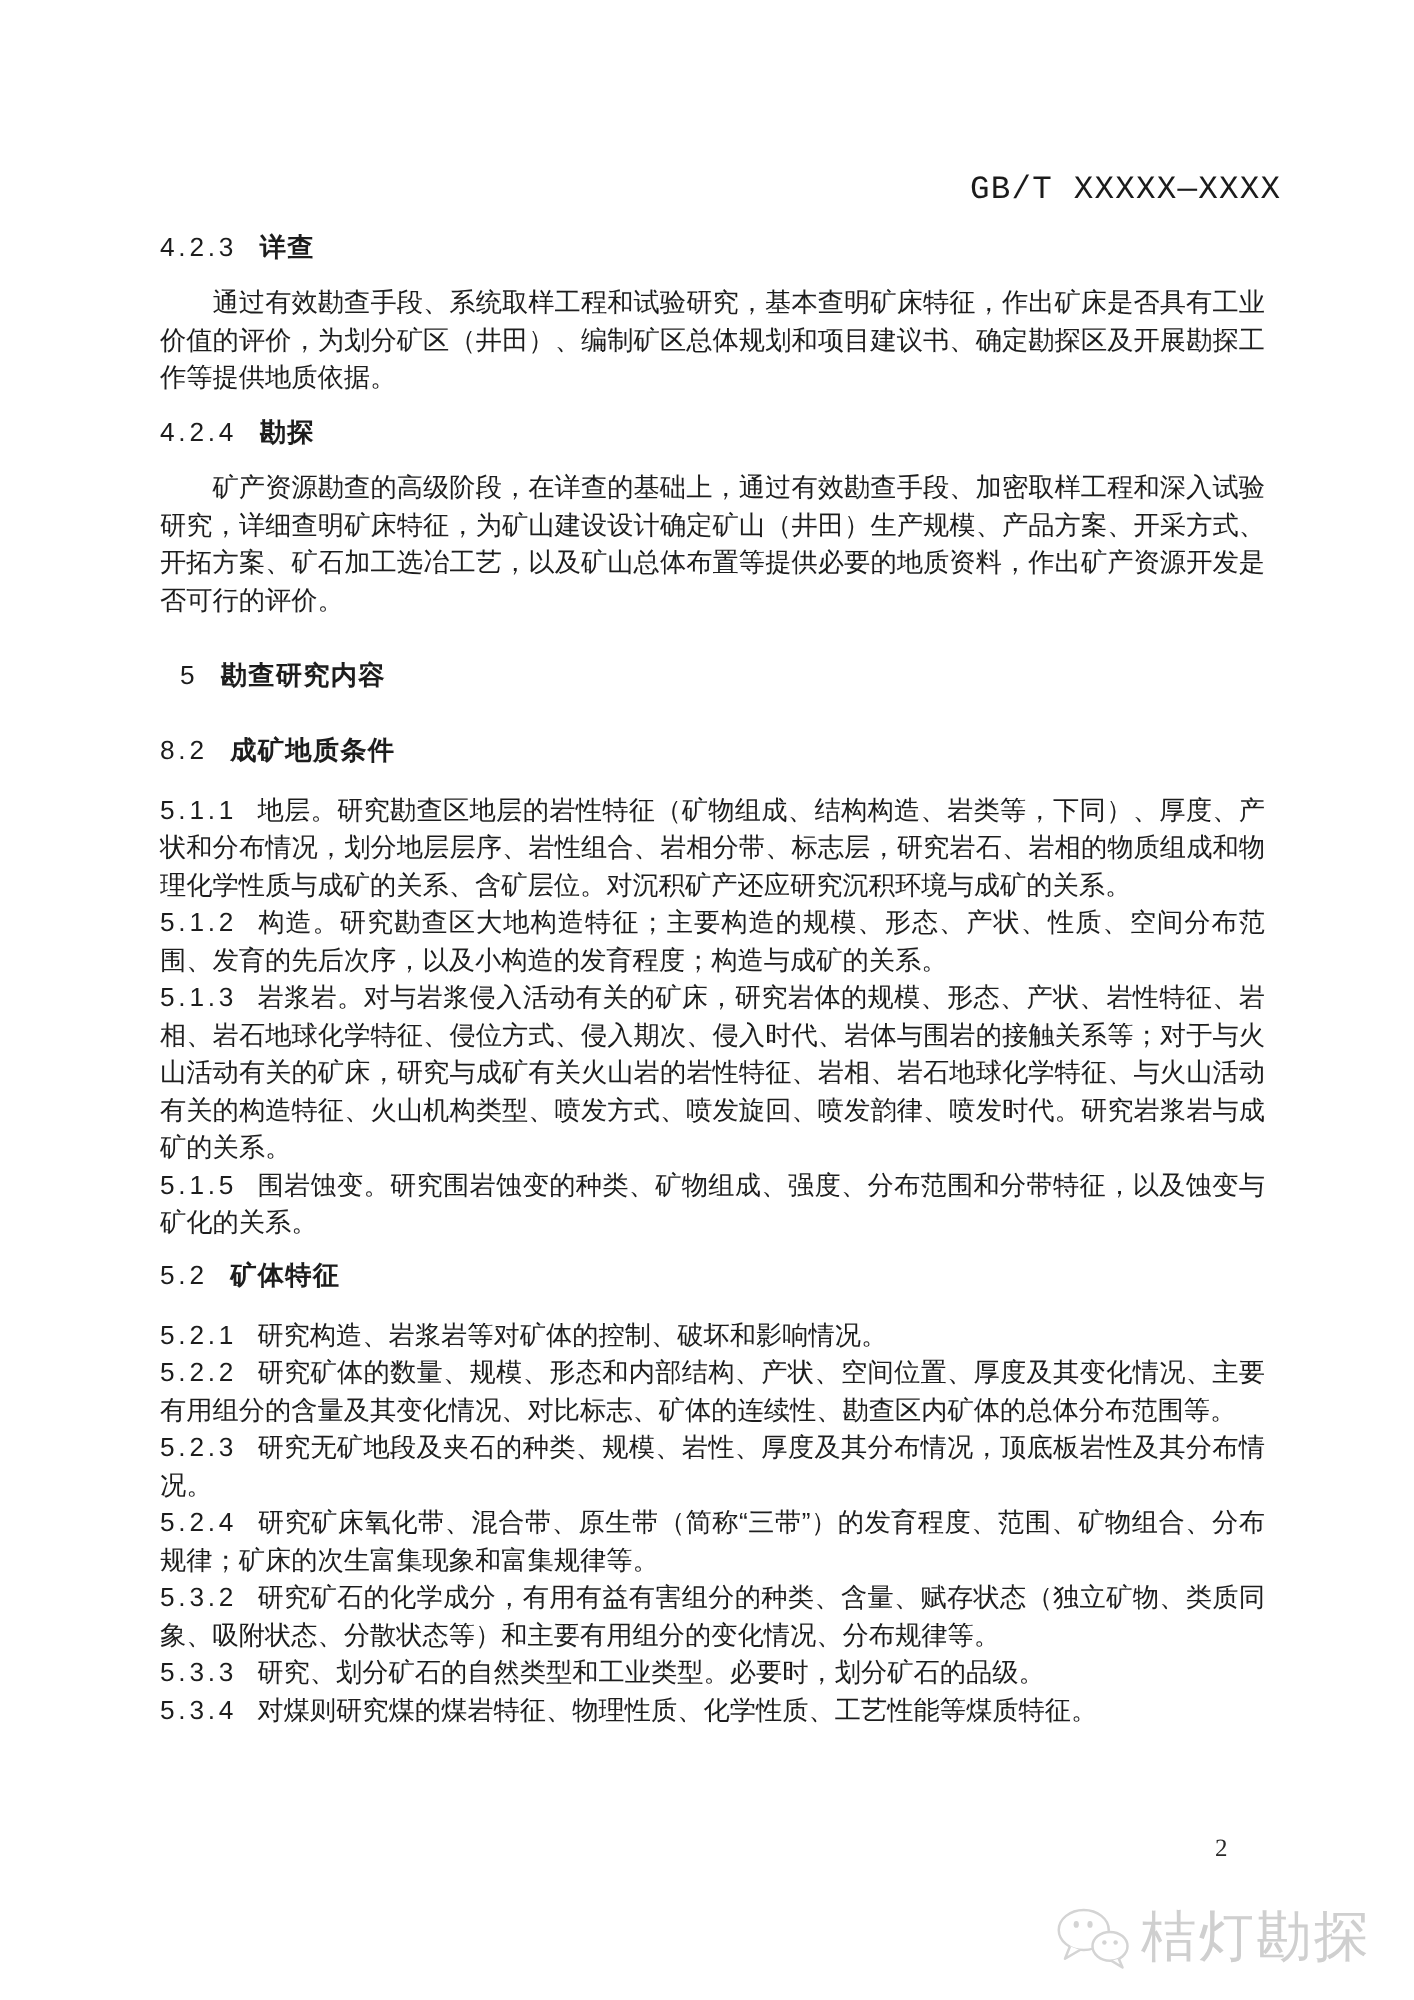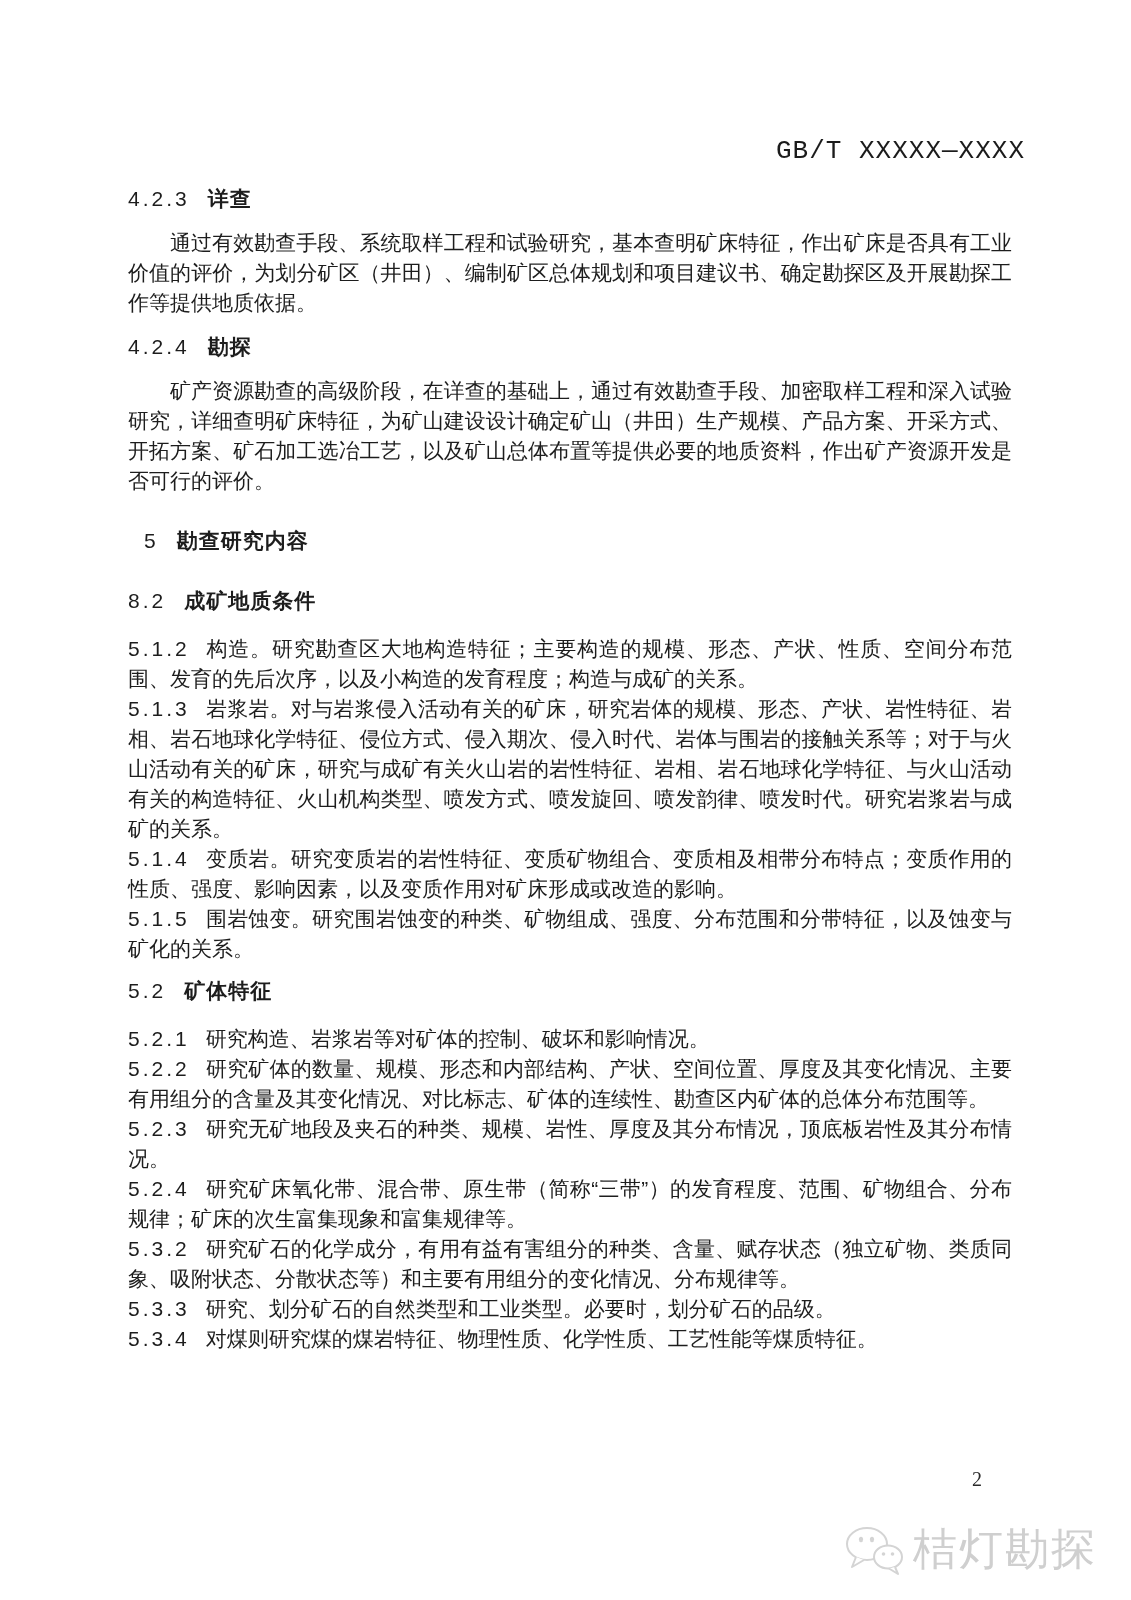--- a/index.html
+++ b/index.html
@@ -80,26 +80,26 @@
     <p class="para">通过有效勘查手段、系统取样工程和试验研究，基本查明矿床特征，作出矿床是否具有工业价值的评价，为划分矿区（井田）、编制矿区总体规划和项目建议书、确定勘探区及开展勘探工作等提供地质依据。</p>
 
     <p class="h3"><span class="h-num">4.2.4</span><span class="h-title">勘探</span></p>
 
     <p class="para">矿产资源勘查的高级阶段，在详查的基础上，通过有效勘查手段、加密取样工程和深入试验研究，详细查明矿床特征，为矿山建设设计确定矿山（井田）生产规模、产品方案、开采方式、开拓方案、矿石加工选冶工艺，以及矿山总体布置等提供必要的地质资料，作出矿产资源开发是否可行的评价。</p>
 
     <p class="h1"><span class="h-num">5</span><span class="h-title">勘查研究内容</span></p>
 
     <p class="h2"><span class="h-num">8.2</span><span class="h-title">成矿地质条件</span></p>
 
+    <p class="npara"><span class="np-num">5.1.1</span><span>地层。研究勘查区地层的岩性特征（矿物组成、结构构造、岩类等，下同）、厚度、产状和分布情况，划分地层层序、岩性组合、岩相分带、标志层，研究岩石、岩相的物质组成和物理化学性质与成矿的关系、含矿层位。对沉积矿产还应研究沉积环境与成矿的关系。</span></p>
 
     <p class="npara"><span class="np-num">5.1.2</span><span>构造。研究勘查区大地构造特征；主要构造的规模、形态、产状、性质、空间分布范围、发育的先后次序，以及小构造的发育程度；构造与成矿的关系。</span></p>
 
     <p class="npara"><span class="np-num">5.1.3</span><span>岩浆岩。对与岩浆侵入活动有关的矿床，研究岩体的规模、形态、产状、岩性特征、岩相、岩石地球化学特征、侵位方式、侵入期次、侵入时代、岩体与围岩的接触关系等；对于与火山活动有关的矿床，研究与成矿有关火山岩的岩性特征、岩相、岩石地球化学特征、与火山活动有关的构造特征、火山机构类型、喷发方式、喷发旋回、喷发韵律、喷发时代。研究岩浆岩与成矿的关系。</span></p>
 
-    <p class="npara"><span class="np-num">5.1.4</span><span>变质岩。研究变质岩的岩性特征、变质矿物组合、变质相及相带分布特点；变质作用的性质、强度、影响因素，以及变质作用对矿床形成或改造的影响。</span></p>
 
     <p class="npara"><span class="np-num">5.1.5</span><span>围岩蚀变。研究围岩蚀变的种类、矿物组成、强度、分布范围和分带特征，以及蚀变与矿化的关系。</span></p>
 
     <p class="h2"><span class="h-num">5.2</span><span class="h-title">矿体特征</span></p>
 
     <p class="npara"><span class="np-num">5.2.1</span><span>研究构造、岩浆岩等对矿体的控制、破坏和影响情况。</span></p>
 
     <p class="npara"><span class="np-num">5.2.2</span><span>研究矿体的数量、规模、形态和内部结构、产状、空间位置、厚度及其变化情况、主要有用组分的含量及其变化情况、对比标志、矿体的连续性、勘查区内矿体的总体分布范围等。</span></p>
 
     <p class="npara"><span class="np-num">5.2.3</span><span>研究无矿地段及夹石的种类、规模、岩性、厚度及其分布情况，顶底板岩性及其分布情况。</span></p>

